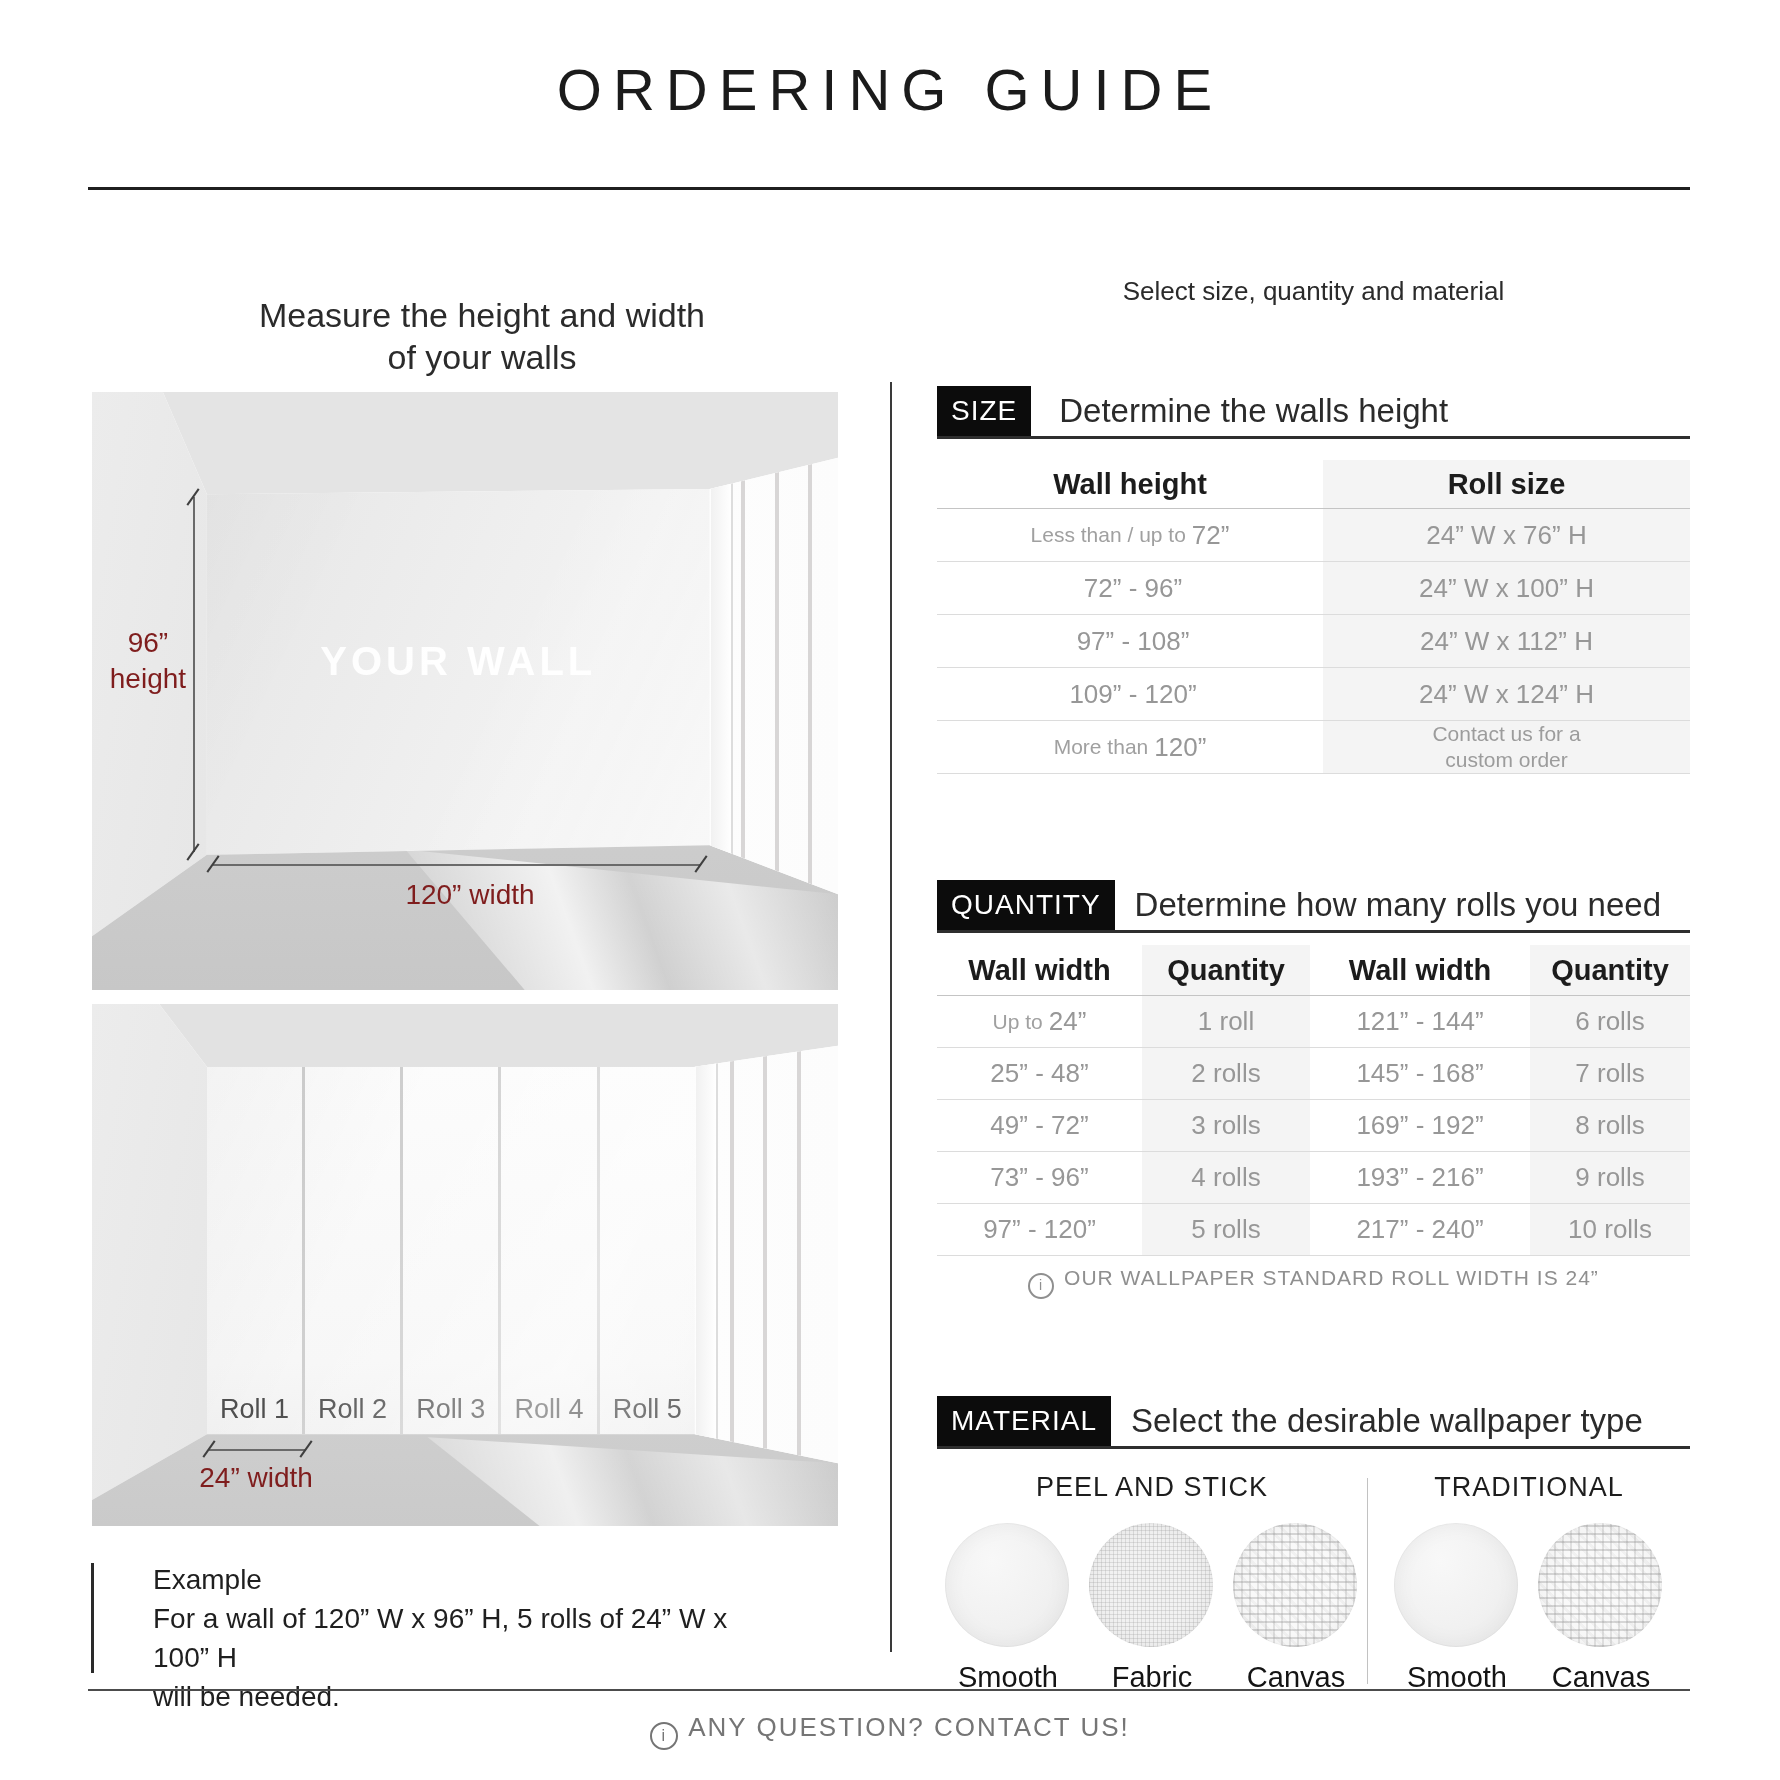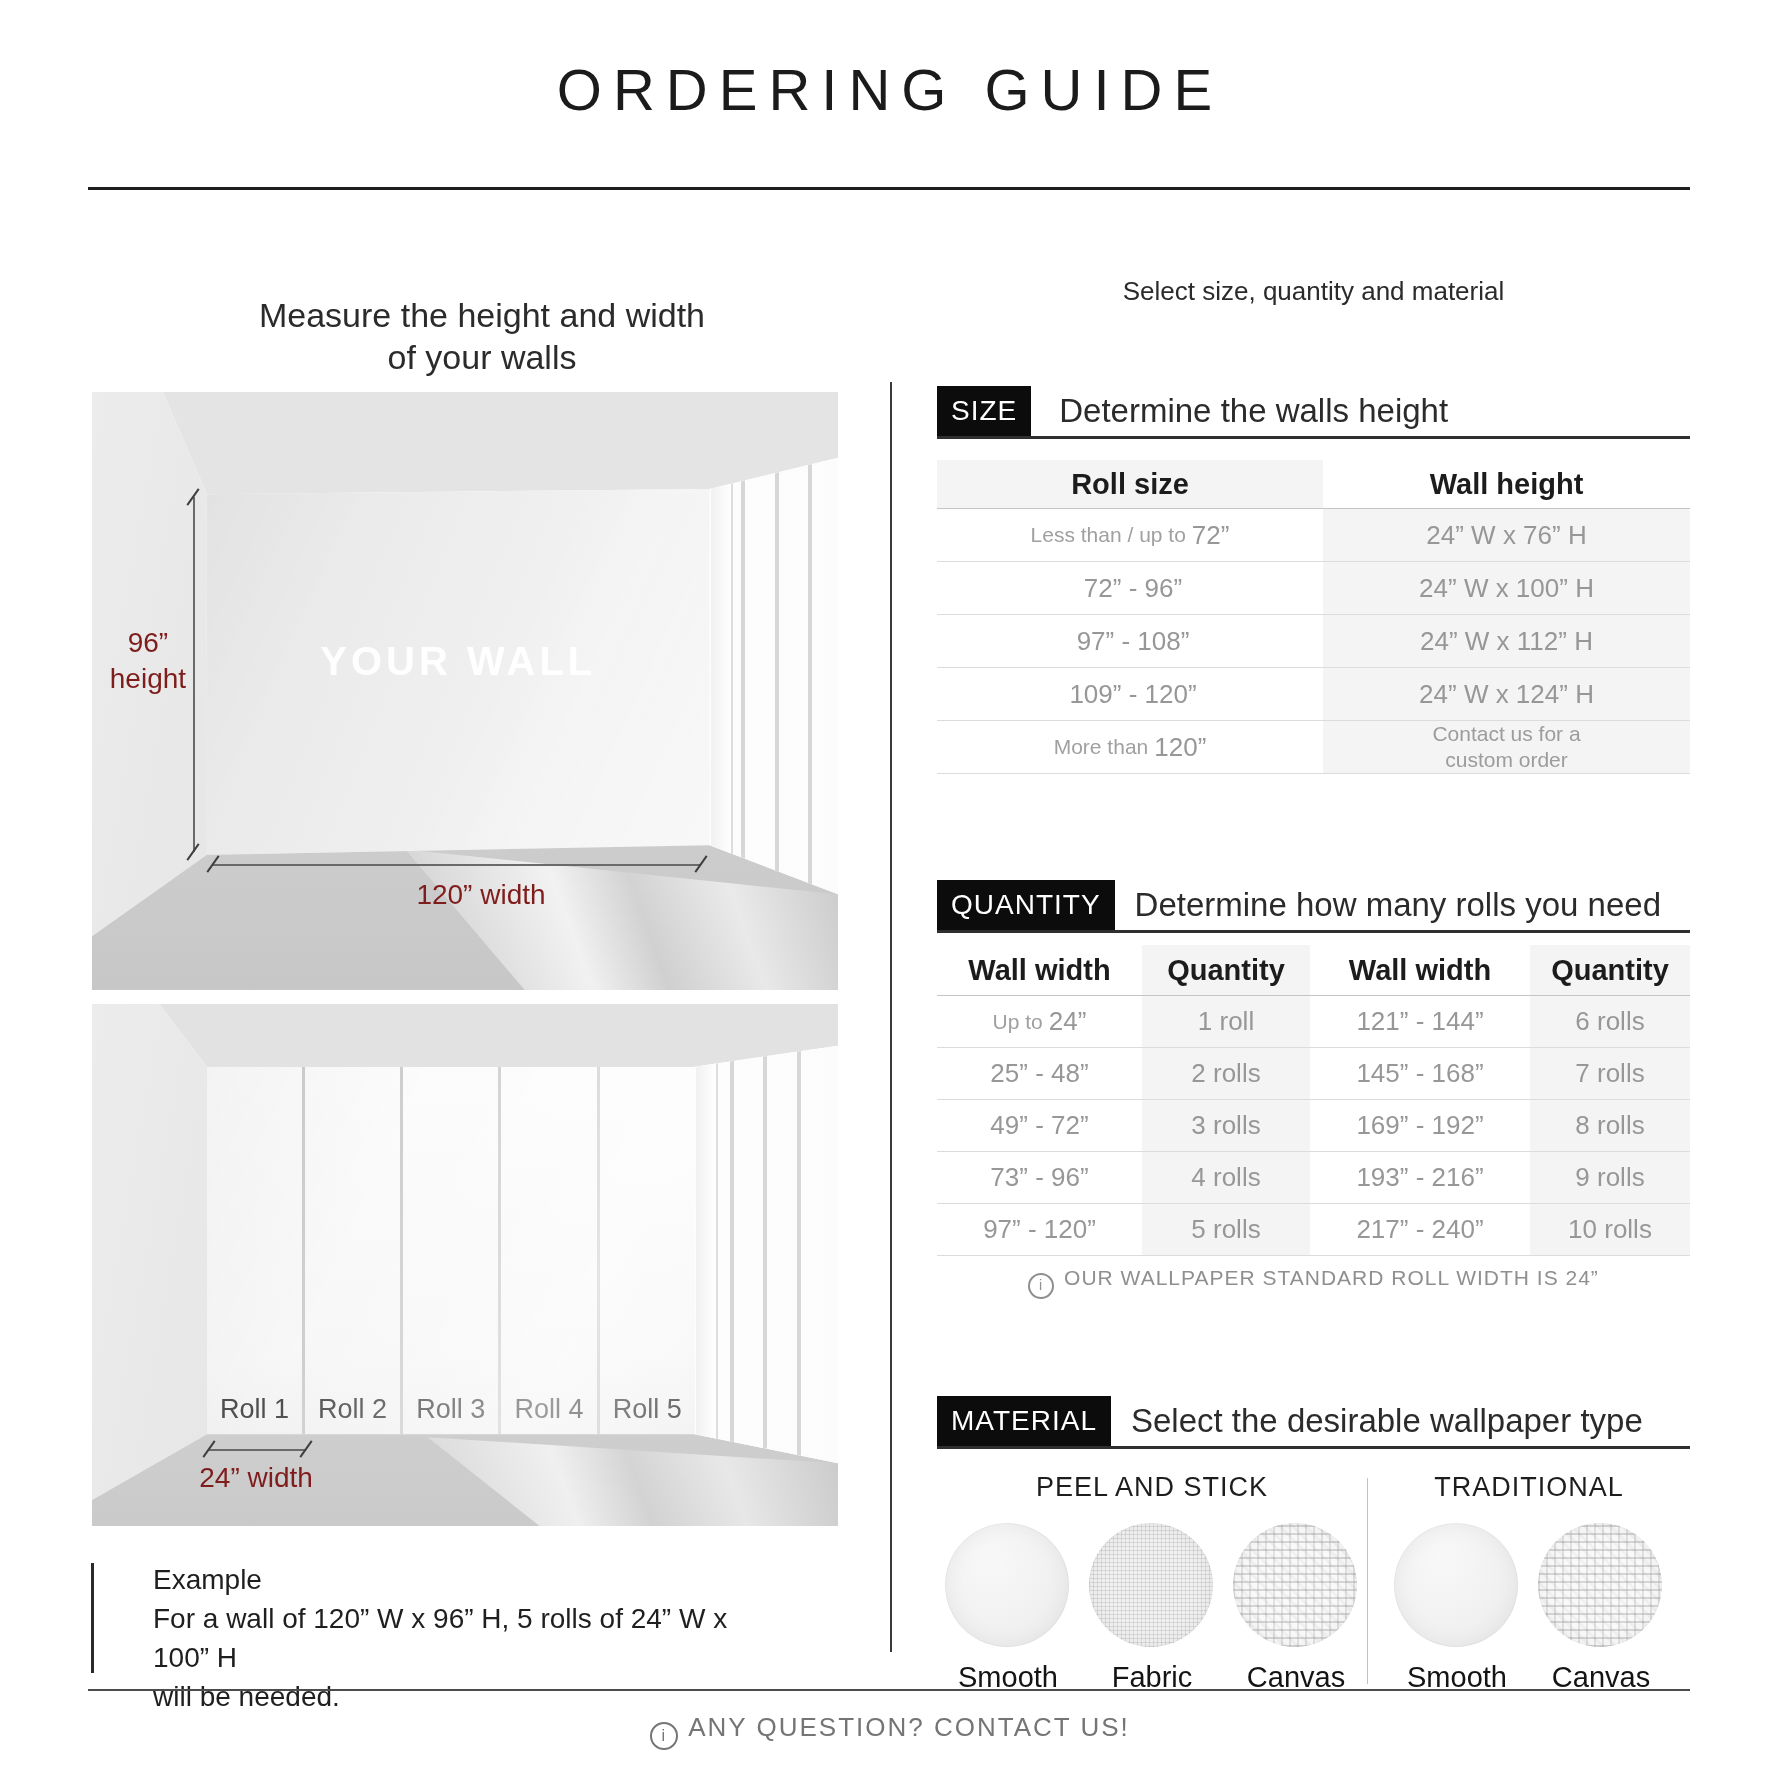--- a/index.html
+++ b/index.html
@@ -155,21 +155,21 @@
   <div class="tick" style="left:13.6%;top:17.5%;"></div>
   <div class="tick" style="left:13.6%;top:77%;"></div>
   <div class="dim-label" style="left:0;width:15%;top:45%;transform:translateY(-50%);line-height:36px;">
     <div>96”</div>
     <div>height</div>
   </div>
 
   <div class="dim" style="left:16.2%;top:79%;width:65.4%;height:2px;"></div>
   <div class="tick" style="left:16.2%;top:79%;"></div>
   <div class="tick" style="left:81.6%;top:79%;"></div>
-  <div class="dim-label" style="left:16px;width:100%;top:81.5%;">120” width</div>
+  <div class="dim-label" style="left:5px;width:100%;top:81.5%;">120” width</div>
 </div>
 
 <div class="room" id="room2">
   <div class="layer ceil"></div>
   <div class="layer lwall"></div>
   <div class="layer wallback"></div>
   <div class="panels">
     <div class="panel">
         <div class="roll-label">Roll 1</div>
       </div>
@@ -208,22 +208,22 @@
 </div>
 
 <div class="abs divider"></div>
 
 <div class="sec" style="top:386px;gap:8px;">
   <div class="tag">SIZE</div>
   <div class="sec-title">Determine the walls height</div>
 </div>
 <div class="t" style="top:460px;">
   <div class="t-row size-grid t-head">
+    <div class="cell th h48">Wall height</div>
     <div class="cell th h48 gray">Roll size</div>
-    <div class="cell th h48">Wall height</div>
   </div>
   <div class="t-row size-grid">
     <div class="cell td h52">
         <span class="pfx">Less than / up to </span>
         <span>72”</span>
       </div>
     <div class="cell td h52 gray">24” W x 76” H</div>
   </div>
   <div class="t-row size-grid">
     <div class="cell td h52">

